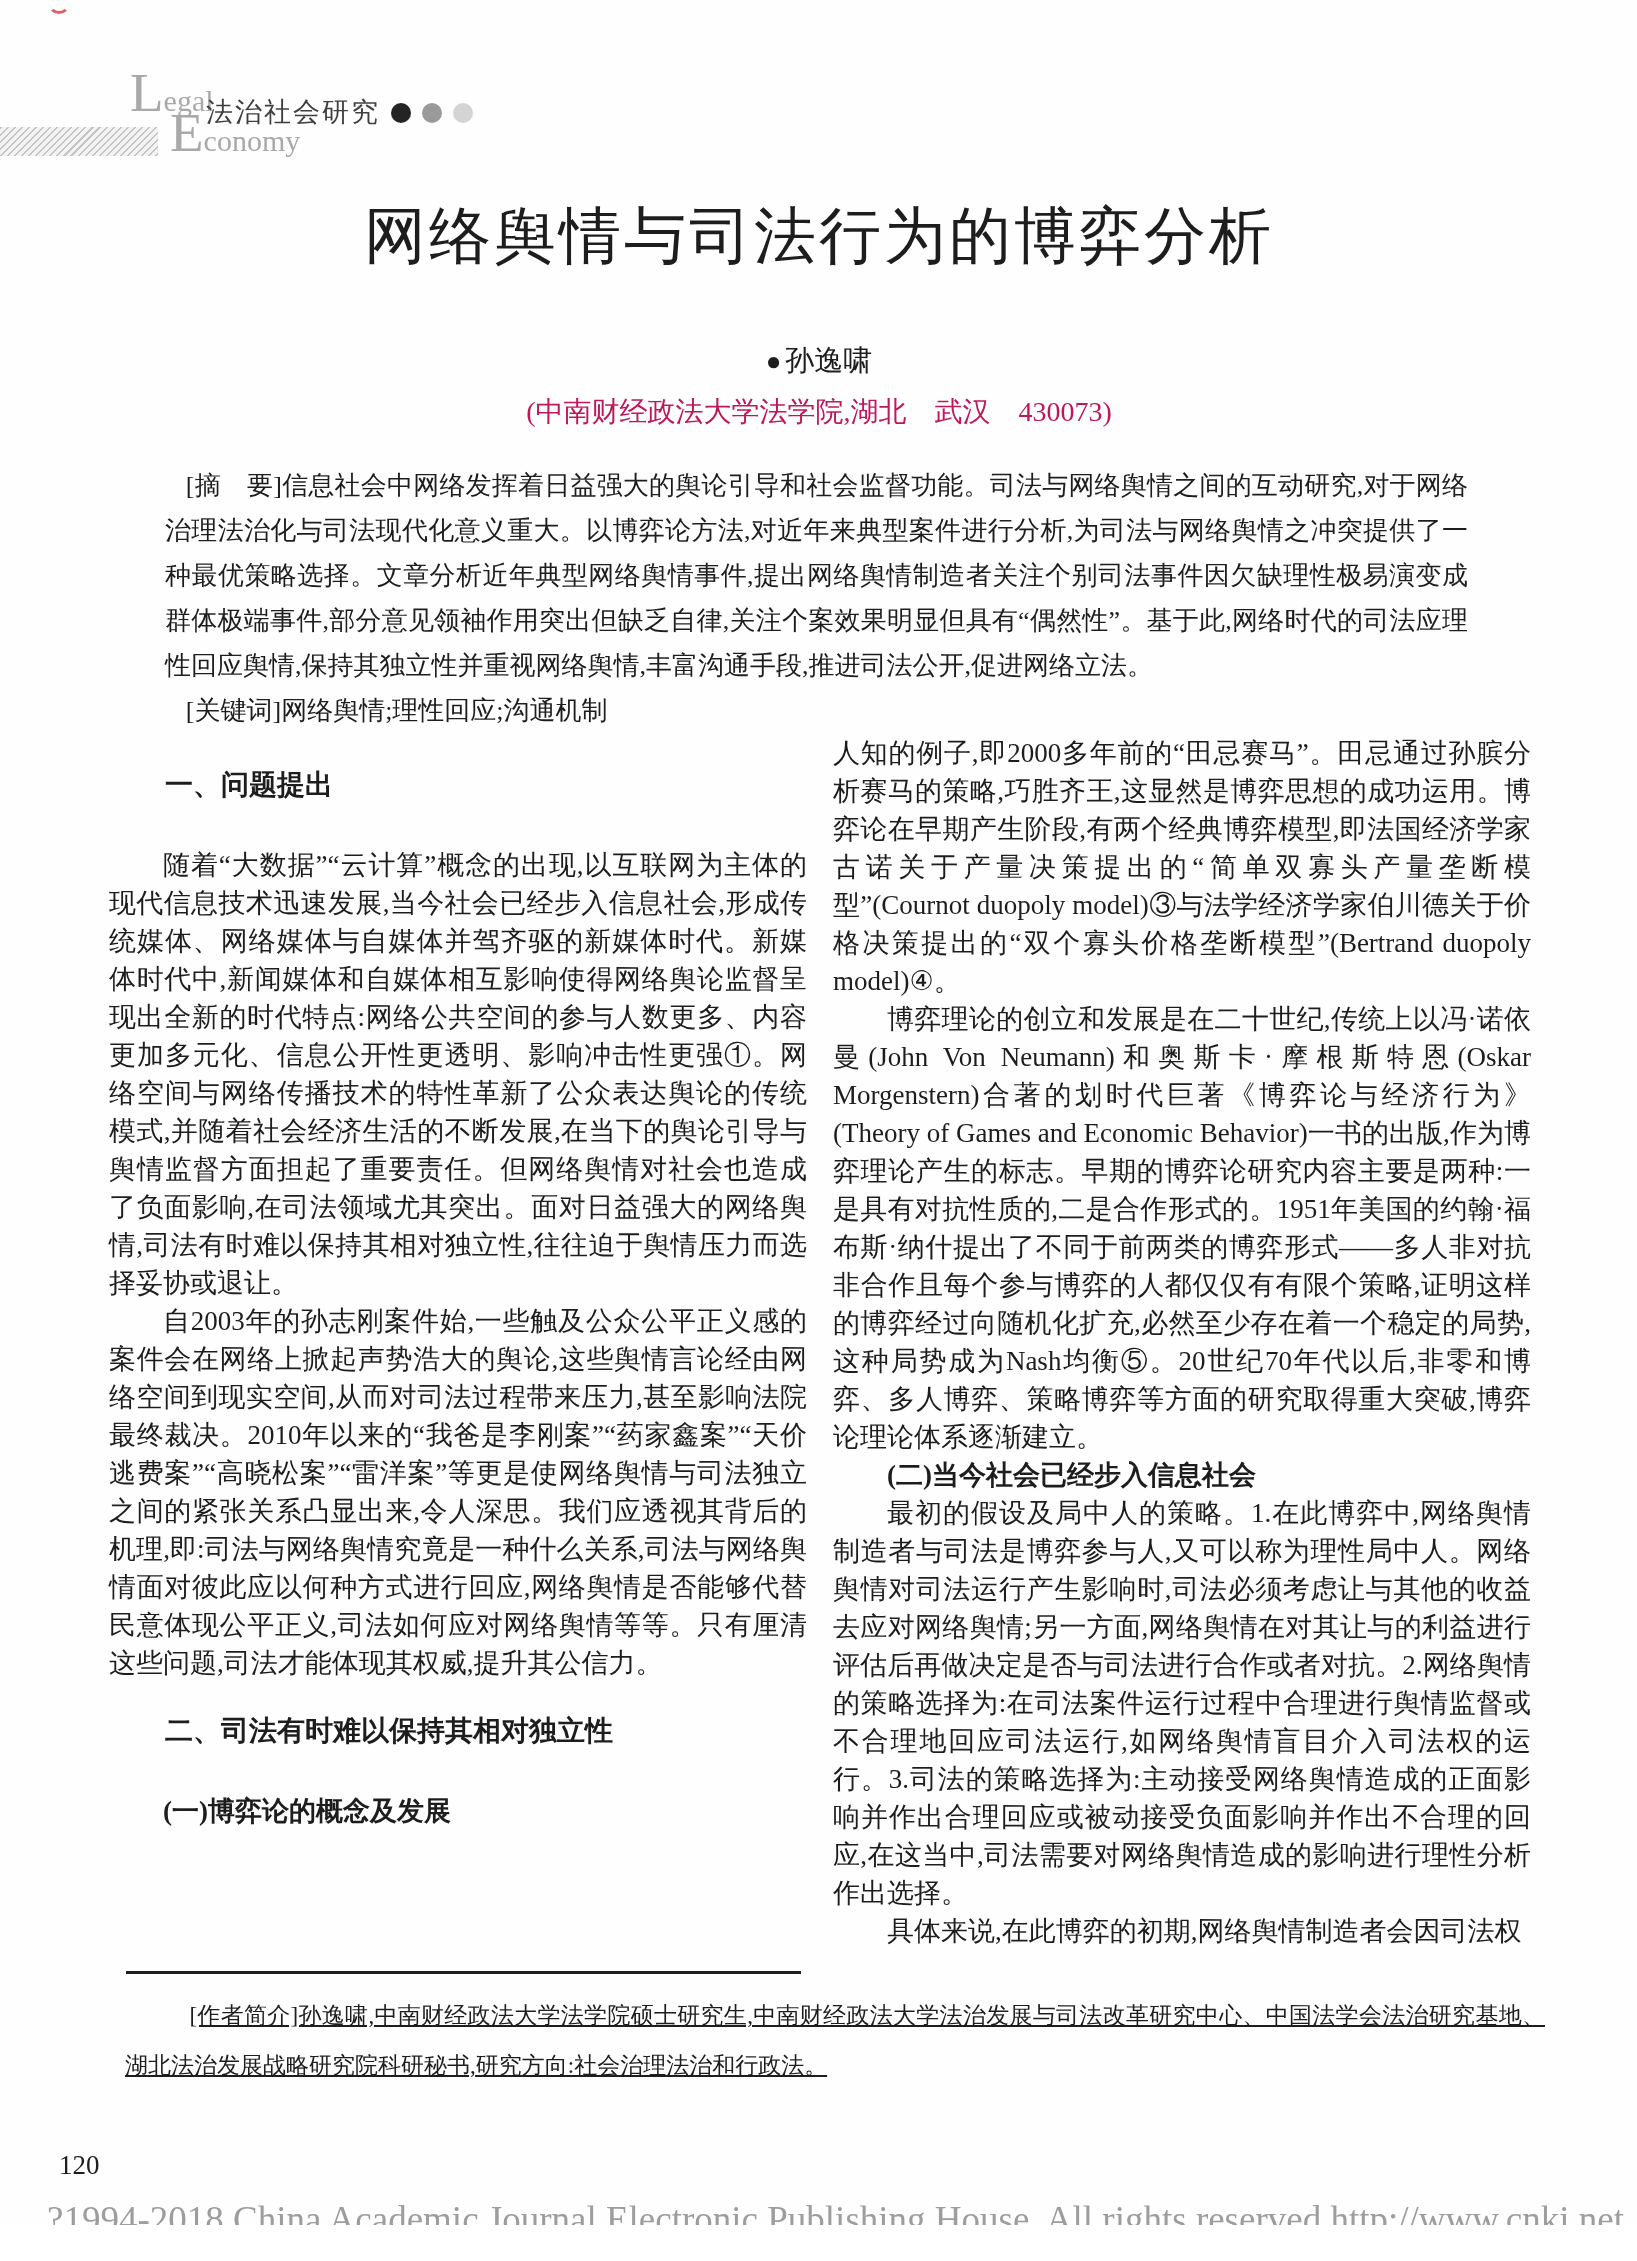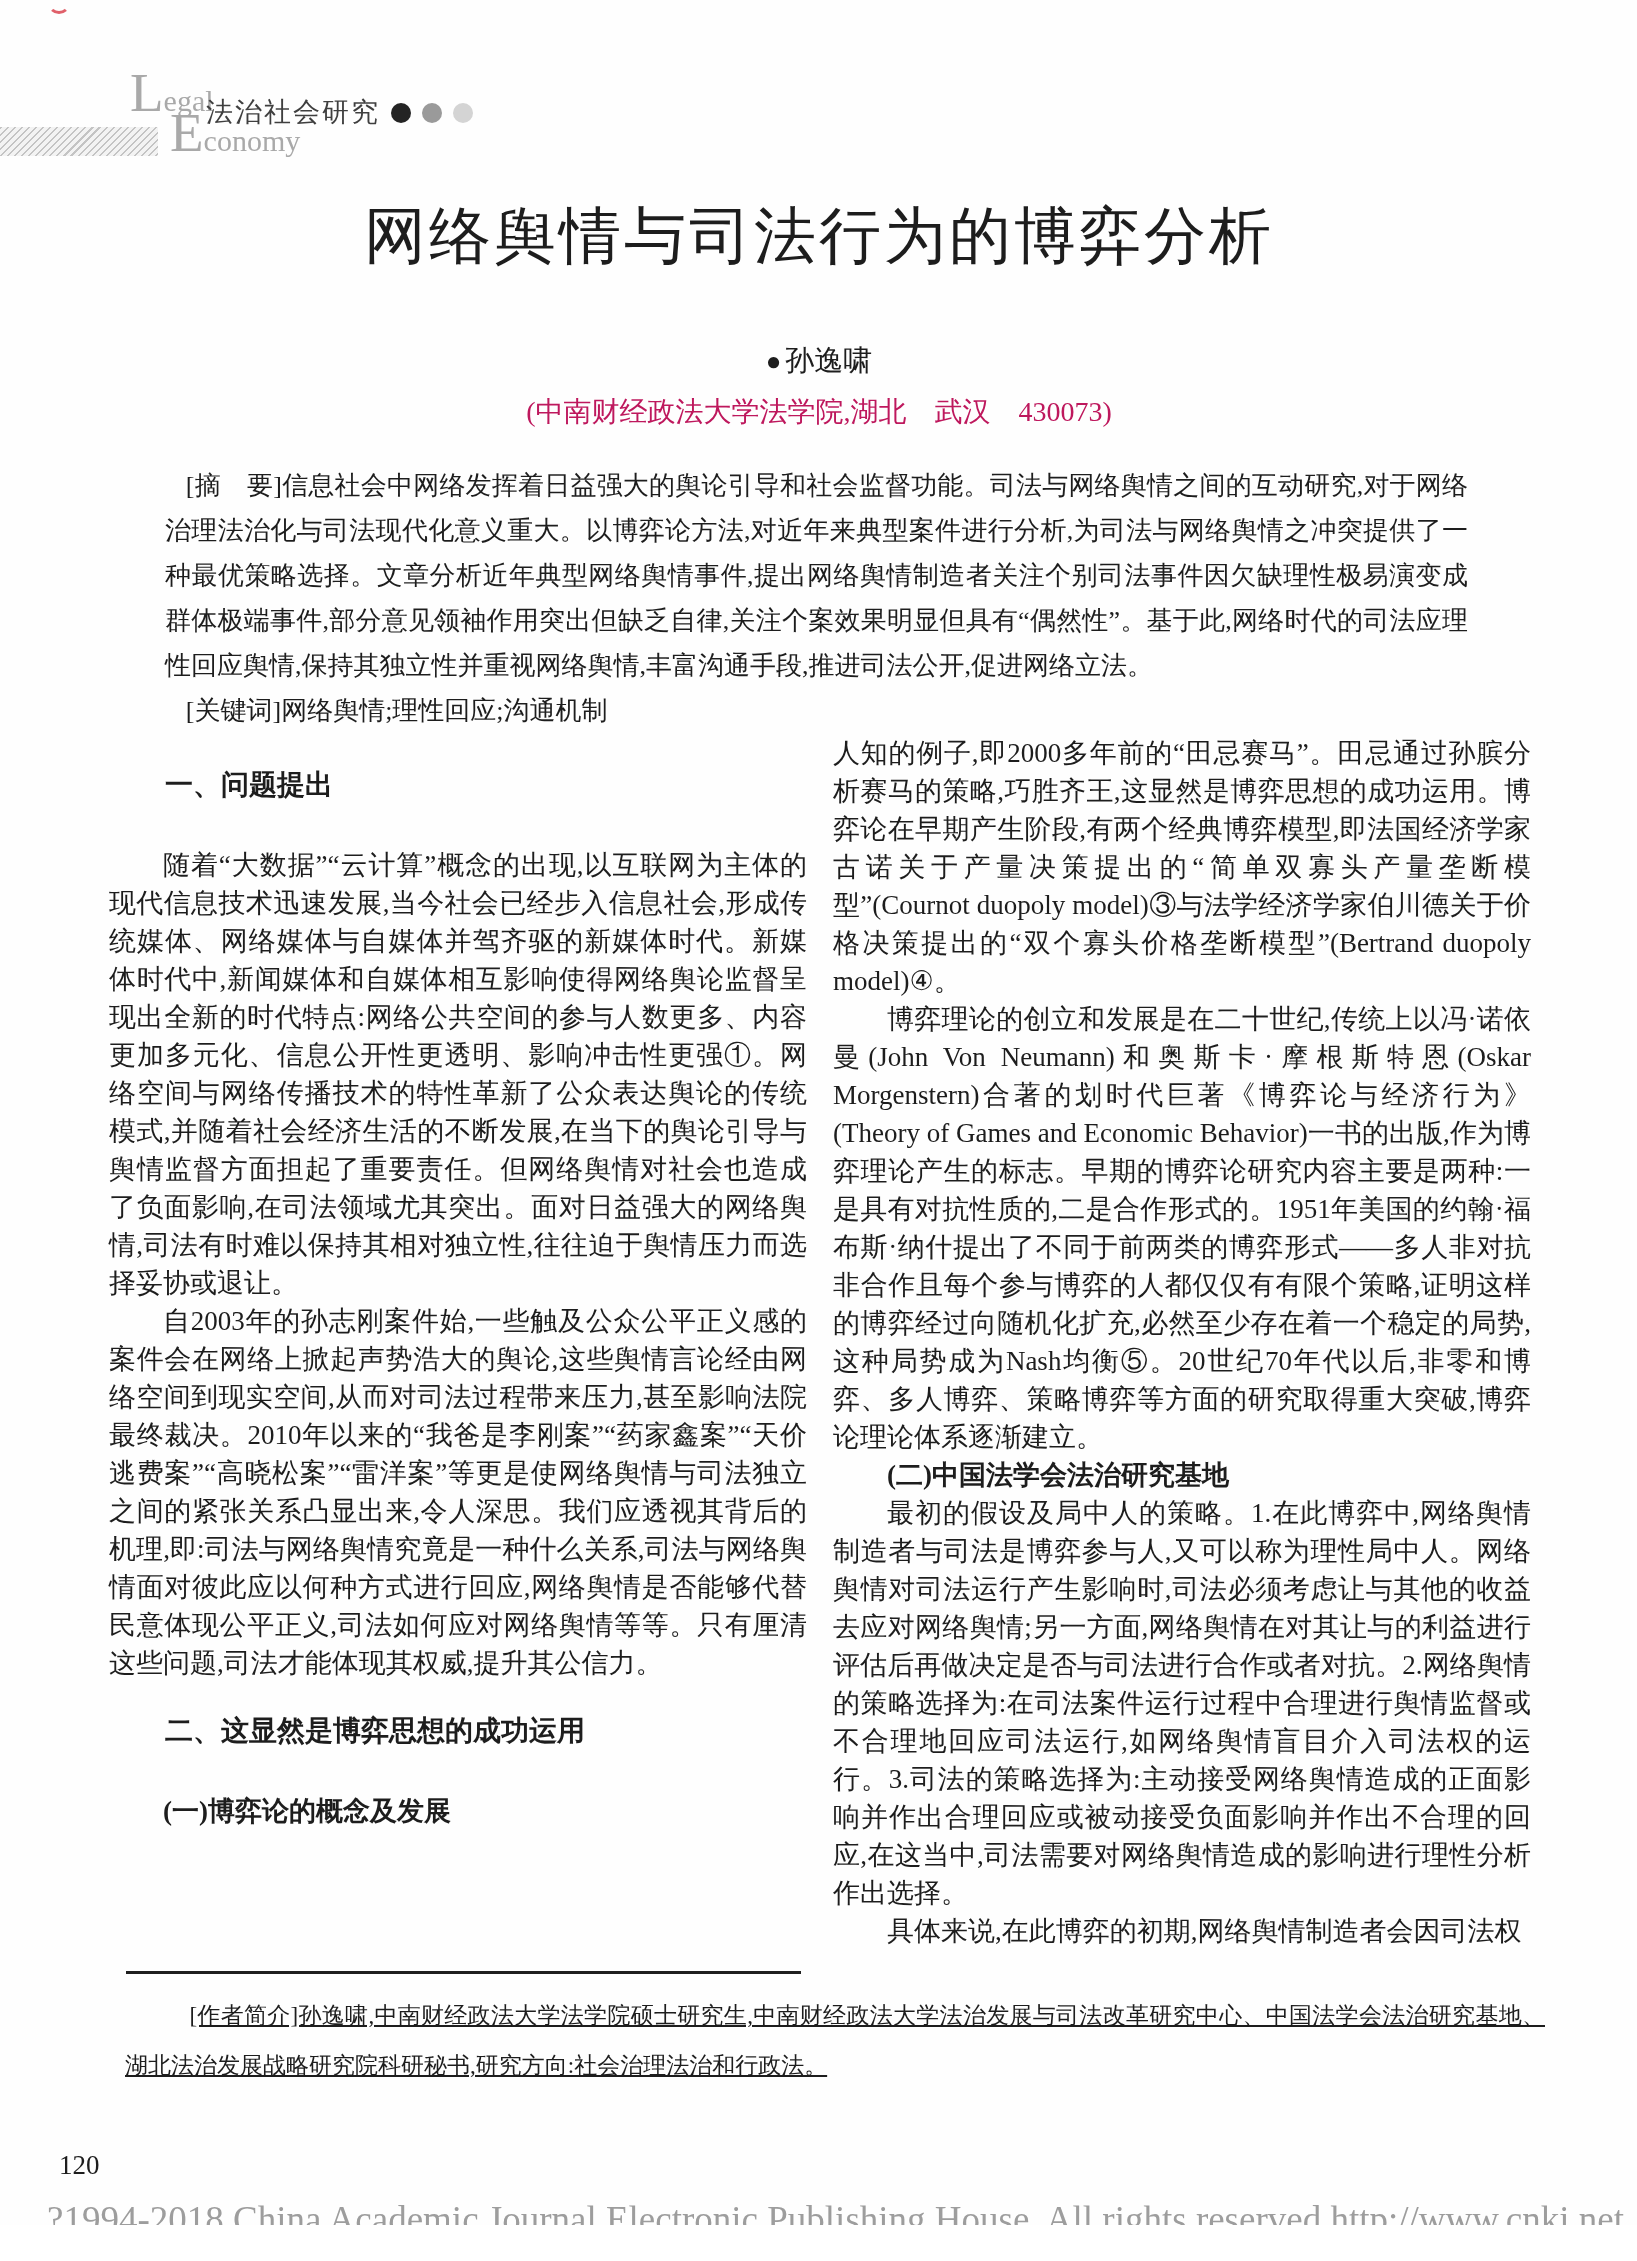--- a/index.html
+++ b/index.html
@@ -72,27 +72,27 @@
   <div class="abstract">
     <p><span>[摘　要]</span><span>信息社会中网络发挥着日益强大的舆论引导和社会监督功能。司法与网络舆情之间的互动研究,对于网络治理法治化与司法现代化意义重大。以博弈论方法,对近年来典型案件进行分析,为司法与网络舆情之冲突提供了一种最优策略选择。文章分析近年典型网络舆情事件,提出网络舆情制造者关注个别司法事件因欠缺理性极易演变成群体极端事件,部分意见领袖作用突出但缺乏自律,关注个案效果明显但具有“偶然性”。基于此,网络时代的司法应理性回应舆情,保持其独立性并重视网络舆情,丰富沟通手段,推进司法公开,促进网络立法。</span></p>
     <p><span>[关键词]</span><span>网络舆情;理性回应;沟通机制</span></p>
   </div>
 
   <div class="columns">
     <div class="col">
       <h2 class="sec first">一、问题提出</h2>
       <p>随着“大数据”“云计算”概念的出现,以互联网为主体的现代信息技术迅速发展,当今社会已经步入信息社会,形成传统媒体、网络媒体与自媒体并驾齐驱的新媒体时代。新媒体时代中,新闻媒体和自媒体相互影响使得网络舆论监督呈现出全新的时代特点:网络公共空间的参与人数更多、内容更加多元化、信息公开性更透明、影响冲击性更强①。网络空间与网络传播技术的特性革新了公众表达舆论的传统模式,并随着社会经济生活的不断发展,在当下的舆论引导与舆情监督方面担起了重要责任。但网络舆情对社会也造成了负面影响,在司法领域尤其突出。面对日益强大的网络舆情,司法有时难以保持其相对独立性,往往迫于舆情压力而选择妥协或退让。</p>
       <p>自2003年的孙志刚案件始,一些触及公众公平正义感的案件会在网络上掀起声势浩大的舆论,这些舆情言论经由网络空间到现实空间,从而对司法过程带来压力,甚至影响法院最终裁决。2010年以来的“我爸是李刚案”“药家鑫案”“天价逃费案”“高晓松案”“雷洋案”等更是使网络舆情与司法独立之间的紧张关系凸显出来,令人深思。我们应透视其背后的机理,即:司法与网络舆情究竟是一种什么关系,司法与网络舆情面对彼此应以何种方式进行回应,网络舆情是否能够代替民意体现公平正义,司法如何应对网络舆情等等。只有厘清这些问题,司法才能体现其权威,提升其公信力。</p>
-      <h2 class="sec">二、这显然是博弈思想的成功运用</h2>
+      <h2 class="sec">二、司法有时难以保持其相对独立性</h2>
       <h3 class="subsec">(一)博弈论的概念及发展</h3>
     </div>
     <div class="col">
       <p class="cont">人知的例子,即2000多年前的“田忌赛马”。田忌通过孙膑分析赛马的策略,巧胜齐王,这显然是博弈思想的成功运用。博弈论在早期产生阶段,有两个经典博弈模型,即法国经济学家古诺关于产量决策提出的“简单双寡头产量垄断模型”(Cournot duopoly model)③与法学经济学家伯川德关于价格决策提出的“双个寡头价格垄断模型”(Bertrand duopoly model)④。</p>
       <p>博弈理论的创立和发展是在二十世纪,传统上以冯·诺依曼(John Von Neumann)和奥斯卡·摩根斯特恩(Oskar Morgenstern)合著的划时代巨著《博弈论与经济行为》(Theory of Games and Economic Behavior)一书的出版,作为博弈理论产生的标志。早期的博弈论研究内容主要是两种:一是具有对抗性质的,二是合作形式的。1951年美国的约翰·福布斯·纳什提出了不同于前两类的博弈形式——多人非对抗非合作且每个参与博弈的人都仅仅有有限个策略,证明这样的博弈经过向随机化扩充,必然至少存在着一个稳定的局势,这种局势成为Nash均衡⑤。20世纪70年代以后,非零和博弈、多人博弈、策略博弈等方面的研究取得重大突破,博弈论理论体系逐渐建立。</p>
-      <h3 class="subsec">(二)中国法学会法治研究基地</h3>
+      <h3 class="subsec">(二)当今社会已经步入信息社会</h3>
       <p>最初的假设及局中人的策略。1.在此博弈中,网络舆情制造者与司法是博弈参与人,又可以称为理性局中人。网络舆情对司法运行产生影响时,司法必须考虑让与其他的收益去应对网络舆情;另一方面,网络舆情在对其让与的利益进行评估后再做决定是否与司法进行合作或者对抗。2.网络舆情的策略选择为:在司法案件运行过程中合理进行舆情监督或不合理地回应司法运行,如网络舆情盲目介入司法权的运行。3.司法的策略选择为:主动接受网络舆情造成的正面影响并作出合理回应或被动接受负面影响并作出不合理的回应,在这当中,司法需要对网络舆情造成的影响进行理性分析作出选择。</p>
       <p>具体来说,在此博弈的初期,网络舆情制造者会因司法权</p>
     </div>
   </div>
 
   <div class="footnote-rule"></div>
   <p class="bio">[作者简介]孙逸啸,中南财经政法大学法学院硕士研究生,中南财经政法大学法治发展与司法改革研究中心、中国法学会法治研究基地、湖北法治发展战略研究院科研秘书,研究方向:社会治理法治和行政法。</p>
 
   <div class="page-number">120</div>
   <div class="copyright">

